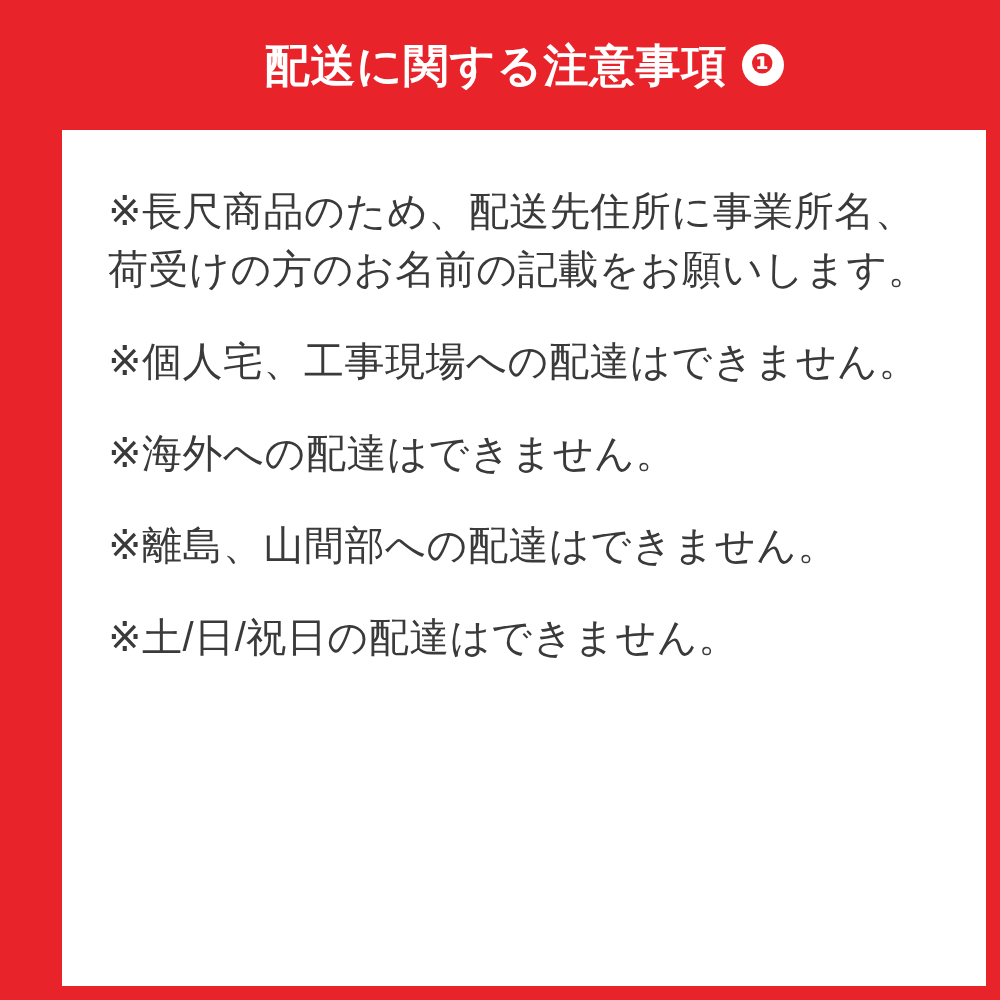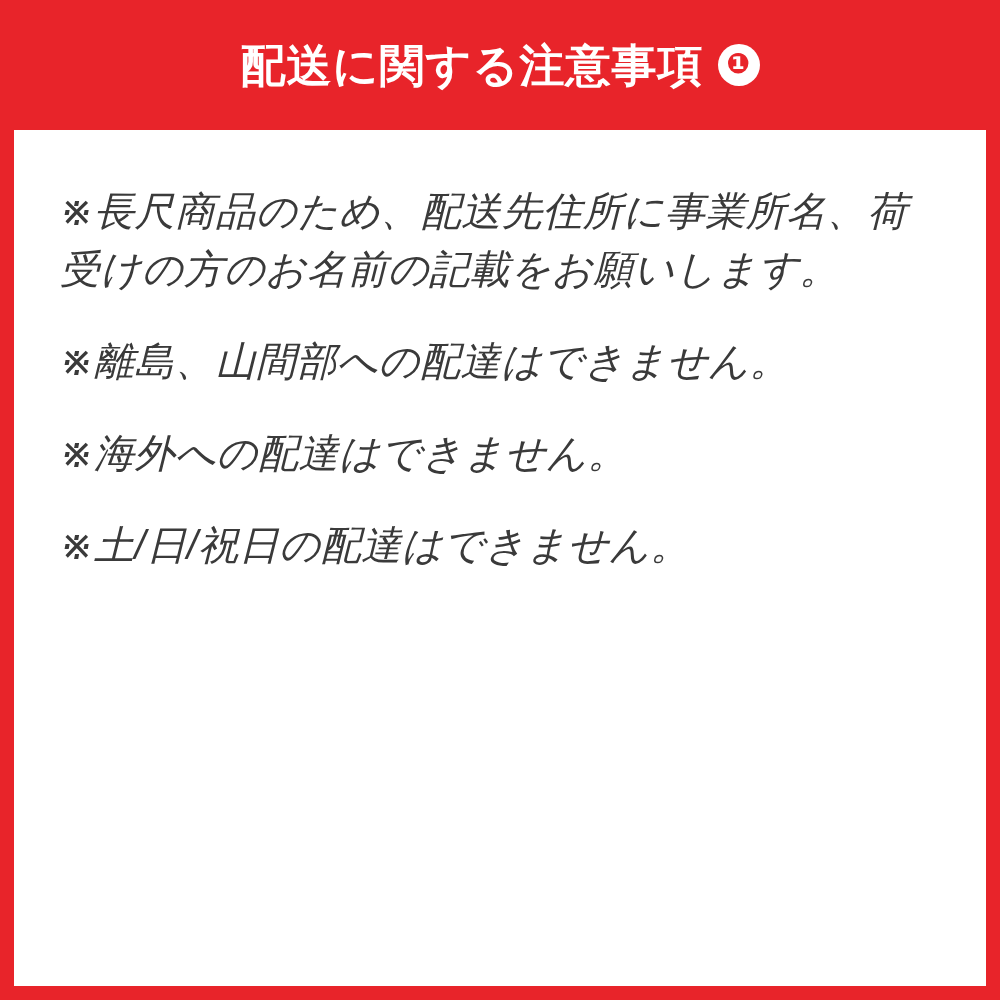--- a/index.html
+++ b/index.html
@@ -14,20 +14,21 @@
     -webkit-font-smoothing: antialiased;
   }
   .poster {
     position: relative;
     width: 1000px;
     height: 1000px;
     background: #e8242a;
     box-sizing: border-box;
     display: flex;
     flex-direction: column;
+    padding-left: 48px;
   }
   .header {
     height: 130px;
     flex: 0 0 130px;
     background: #e8242a;
     display: flex;
     align-items: center;
     justify-content: center;
     box-sizing: border-box;
   }
@@ -64,38 +65,38 @@
     padding: 52px 46px 20px 46px;
     overflow: hidden;
   }
   .note {
     color: #3a3a3a;
     font-size: 40px;
     line-height: 1.45;
     margin: 0 0 34px 0;
     letter-spacing: 0.5px;
     text-indent: 0;
-    font-style: italic;
   }
   .note:last-child {
     margin-bottom: 11px;
   }
 </style>
 </head>
 <body>
 
 <div class="poster">
 
   <div class="header">
     <div class="header-title">
       <span>配送に関する注意事項</span>
       <span class="circle-num">❶</span>
     </div>
   </div>
 
   <div class="body-panel">
     <p class="note">※長尺商品のため、配送先住所に事業所名、荷受けの方のお名前の記載をお願いします。</p>
+    <p class="note">※個人宅、工事現場への配達はできません。</p>
+    <p class="note">※海外への配達はできません。</p>
     <p class="note">※離島、山間部への配達はできません。</p>
-    <p class="note">※海外への配達はできません。</p>
     <p class="note">※土/日/祝日の配達はできません。</p>
   </div>
 
 </div>
 
 </body></html>

